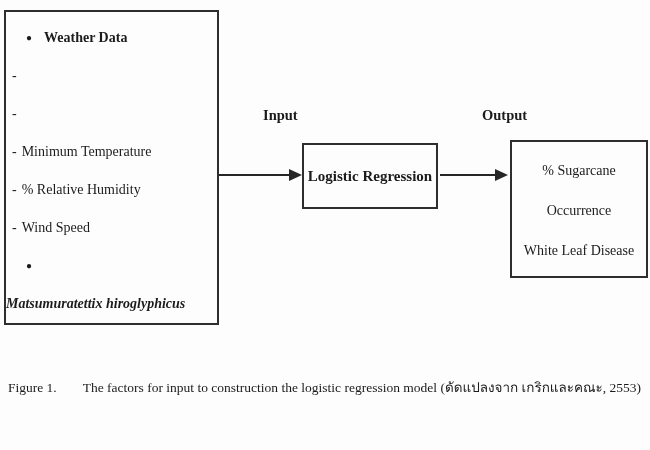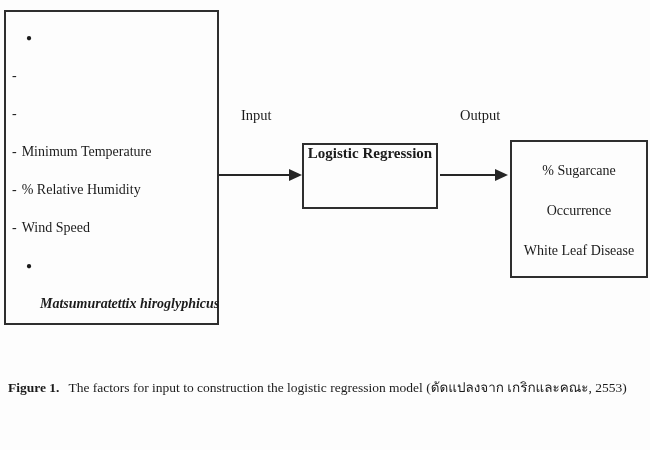--- a/index.html
+++ b/index.html
@@ -26,29 +26,30 @@
   }
   .factor-row {
     height: 38px;
     display: flex;
     align-items: center;
     font-size: 14px;
     white-space: nowrap;
   }
   .factor-row.bullet { padding-left: 20px; font-weight: bold; }
   .factor-row.dash   { padding-left: 6px;  font-weight: normal; }
-  .factor-row.species{ padding-left: 34px; font-weight: bold; font-style: italic; }
+  .factor-row.species{ font-weight: bold; font-style: italic; }
   .marker { display: inline-block; }
   .bullet .marker { font-size: 10px; margin-right: 12px; line-height: 1; }
   .dash .marker   { margin-right: 5px; }
   
   .flow-label {
     position: absolute;
-    font-weight: normal;
+    font-weight: bold;
     font-size: 14.5px;
+    margin-left: 22px;
   }
   .input-label  { left: 241px; top: 107px; }
   .output-label { left: 460px; top: 107px; }
   
   .arrow-line {
     position: absolute;
     height: 2px;
     background: #262626;
   }
   .arrow-head {
@@ -60,21 +61,21 @@
   }
   .arrow1-line { left: 219px; top: 174px; width: 70px; }
   .arrow1-head { left: 289px; top: 169px; }
   .arrow2-line { left: 440px; top: 174px; width: 55px; }
   .arrow2-head { left: 495px; top: 169px; }
   
   .process-box {
     left: 302px; top: 143px;
     width: 136px; height: 66px;
     display: flex;
-    align-items: flex-start;
+    align-items: center;
     justify-content: center;
     font-weight: bold;
     font-size: 15px;
     white-space: nowrap;
   }
   
   .output-box {
     left: 510px; top: 140px;
     width: 138px; height: 138px;
     padding-top: 9px;
@@ -90,32 +91,33 @@
   }
   
   .caption {
     position: absolute;
     left: 8px; top: 377px;
     width: 636px;
     font-size: 13.5px;
     line-height: 21px;
   }
   .caption-label {
-    font-weight: bold;
-    margin-right: 9px;
+    font-weight: normal;
+    margin-right: 26px;
   }
 </style>
 </head>
 <body>
 
 <div class="canvas">
 
   <div class="box input-box">
     <div class="factor-row bullet">
       <span class="marker">●</span>
+      <span>Weather Data</span>
     </div>
     <div class="factor-row dash">
       <span class="marker">-</span>
     </div>
     <div class="factor-row dash">
       <span class="marker">-</span>
     </div>
     <div class="factor-row dash">
       <span class="marker">-</span>
       <span>Minimum Temperature</span>

